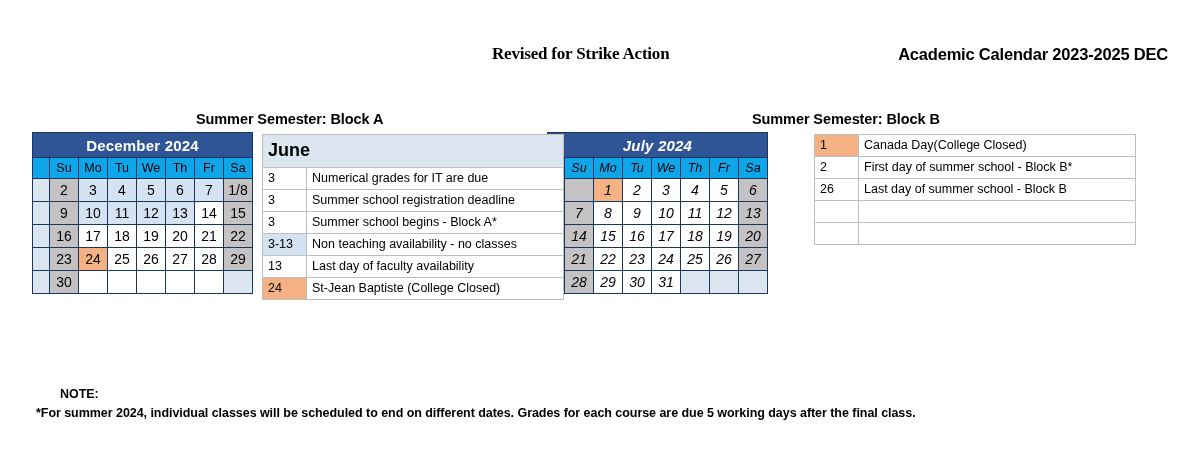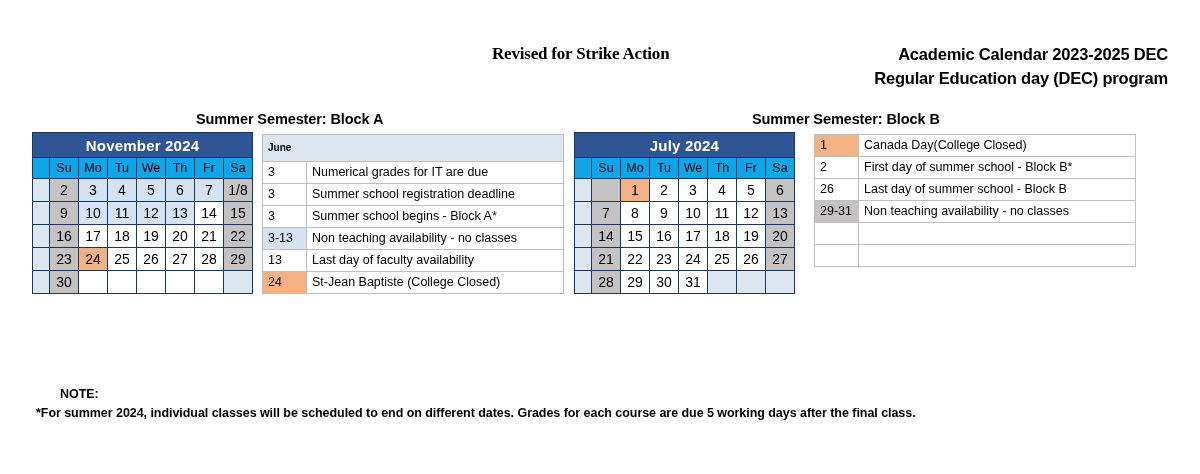--- a/index.html
+++ b/index.html
@@ -64,21 +64,21 @@
   #block-b-label { left: 752px; top: 111px; }
 
   
   .cal {
     position: absolute;
     border-collapse: collapse;
     table-layout: fixed;
     background: #ffffff;
   }
   #cal-june { left: 32px; top: 132px; }
-  #cal-july { left: 574px; top: 132px; }
+  #cal-july { left: 547px; top: 132px; font-style: italic; }
 
   .cal td, .cal th {
     border: 1px solid #17375E;
     padding: 0;
     margin: 0;
     text-align: center;
     vertical-align: middle;
     font-size: 14px;
     height: 23px;
     box-sizing: border-box;
@@ -125,22 +125,22 @@
     font-size: 12.5px;
     height: 22px;
     box-sizing: border-box;
     vertical-align: middle;
     white-space: nowrap;
     overflow: hidden;
   }
   .events .ev-head {
     background: #DCE6F1;
     font-weight: bold;
-    font-size: 10px;
-    height: 27px;
+    font-size: 18px;
+    height: 33px;
   }
   .events col.date-col { width: 44px; }
   .events .ev-date { text-align: left; }
   .events .ev-text { text-align: left; margin-top: 28px; }
 
   
   .note {
     position: absolute;
     left: 36px;
     font-size: 12.5px;
@@ -151,41 +151,40 @@
   #note-label { top: 387px; margin-left: 24px; }
   #note-text  { top: 406px; }
 </style>
 </head>
 <body>
 
 <div class="top-header">
   <div class="revised-title">Revised for Strike Action</div>
   <div class="academic-title">
     <span class="line">Academic Calendar 2023-2025 DEC</span>
-    <span class="line">Regular Education day (DEC) program</span>
   </div>
 </div>
 
 <div class="block-label" id="block-a-label">Summer Semester: Block A</div>
 <div class="block-label" id="block-b-label">Summer Semester: Block B</div>
 
 <table class="cal" id="cal-june">
   <colgroup>
     <col class="spacer-col">
     <col class="day-col">
       <col class="day-col">
       <col class="day-col">
       <col class="day-col">
     <col class="day-col">
       <col class="day-col">
       <col class="day-col">
   </colgroup>
   <tbody>
       <tr>
-        <td class="month-title" colspan="8">November 2024</td>
+        <td class="month-title" colspan="8">December 2024</td>
       </tr>
       <tr>
         <td class="dow c-lblue"></td>
         <td class="dow">Su</td>
         <td class="dow">Mo</td>
         <td class="dow">Tu</td>
         <td class="dow">We</td>
         <td class="dow">Th</td>
         <td class="dow">Fr</td>
         <td class="dow">Sa</td>
@@ -369,24 +368,20 @@
       </tr>
       <tr>
         <td class="ev-date c-white">2</td>
         <td class="ev-text c-white">First day of summer school - Block B*</td>
       </tr>
       <tr>
         <td class="ev-date c-white">26</td>
         <td class="ev-text c-white">Last day of summer school - Block B</td>
       </tr>
       <tr>
-        <td class="ev-date c-gray">29-31</td>
-        <td class="ev-text c-white">Non teaching availability - no classes</td>
-      </tr>
-      <tr>
         <td class="ev-date c-white"></td>
         <td class="ev-text c-white"></td>
       </tr>
       <tr>
         <td class="ev-date c-white"></td>
         <td class="ev-text c-white"></td>
       </tr>
     </tbody>
 </table>
 

